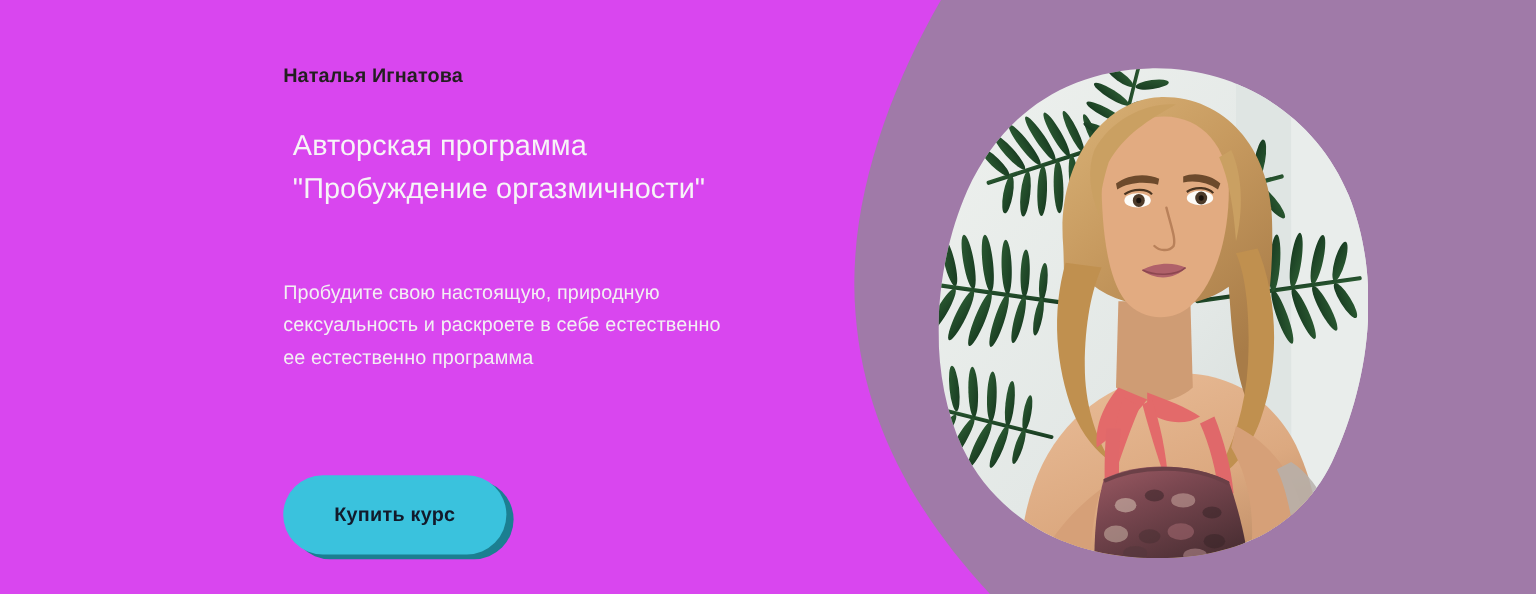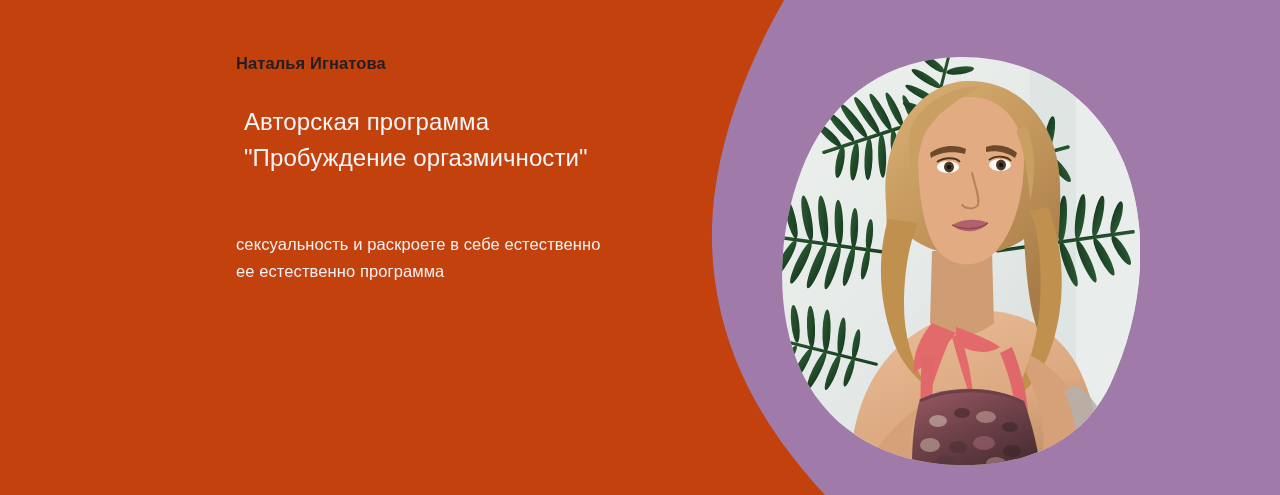--- a/index.html
+++ b/index.html
@@ -10,21 +10,21 @@
   }
   body {
     font-family: "Liberation Sans", sans-serif;
     -webkit-font-smoothing: antialiased;
   }
   .hero {
     position: relative;
     width: 1280px;
     height: 495px;
     overflow: hidden;
-    background: #c2410c;
+    background: #d946ef;
   }
 
   
   .bg-blob {
     position: absolute;
     inset: 0;
     pointer-events: none;
   }
   .bg-blob svg { display: block; width: 1280px; height: 495px; }
 
@@ -142,24 +142,29 @@
   <div class="content">
 
     <p class="author">Наталья Игнатова</p>
 
     <h1 class="headline">
       <span class="hl-line">Авторская программа</span>
       <span class="hl-line">"Пробуждение оргазмичности"</span>
     </h1>
 
     <p class="subtext">
+      <span class="st-line">Пробудите свою настоящую, природную</span>
       <span class="st-line">сексуальность и раскроете в себе естественно</span>
       <span class="st-line">ее естественно программа</span>
     </p>
 
+    <div class="cta-wrap">
+      <div class="cta-shadow"></div>
+      <button class="cta-button">Купить курс</button>
+    </div>
 
   </div>
 
   <div class="portrait">
     <svg viewBox="0 0 360 410" aria-hidden="true">
       <defs>
         <clipPath id="blobClip">
           <path d="M178,2
                    C 250,0 316,40 344,108
                    C 372,178 362,262 330,330

